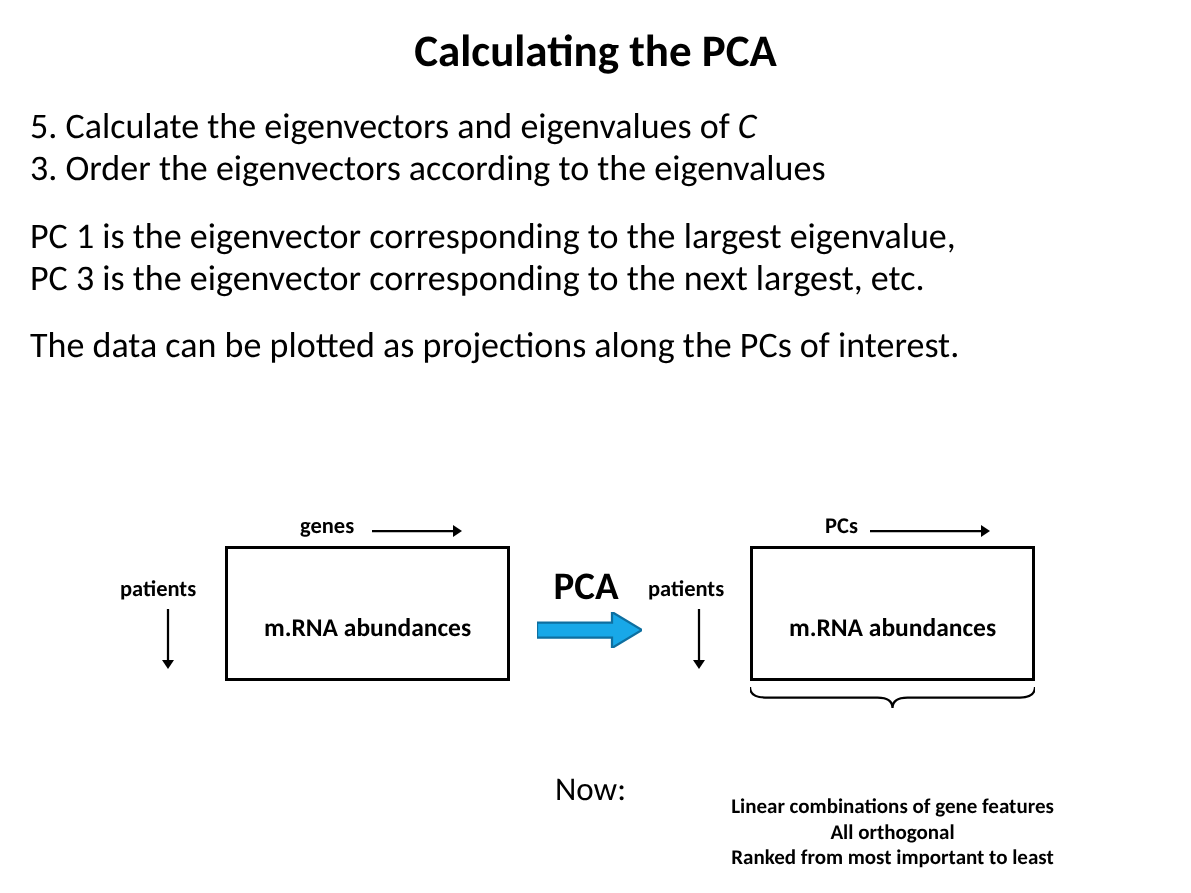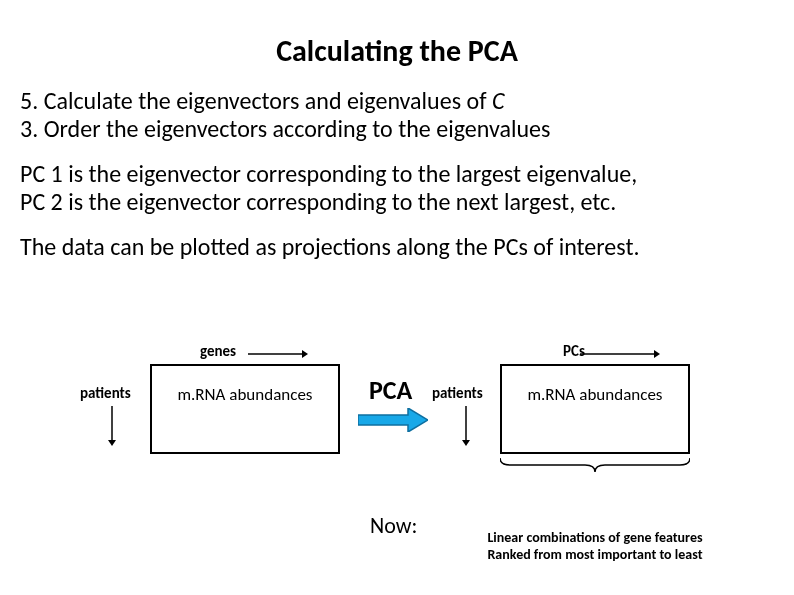--- a/index.html
+++ b/index.html
@@ -8,21 +8,21 @@
     height: 595px;
     font-family: Calibri, Arial, sans-serif;
     color: #000;
     background: #fff;
     position: relative;
   }
   .title {
     text-align: center;
     font-size: 30px;
     font-weight: bold;
-    padding-top: 32px;
+    padding-top: 16px;
   }
   .body-text {
     font-size: 24px;
     padding: 18px 20px 0 20px;
     line-height: 1.15;
   }
   .step { }
   .italic { font-style: italic; }
   .diagram-area {
     position: absolute;
@@ -33,29 +33,29 @@
   }
   .label {
     position: absolute;
     font-size: 15px;
     font-weight: bold;
   }
   .box {
     position: absolute;
     border: 2px solid #000;
     font-size: 17px;
-    font-weight: normal;
+    font-weight: bold;
     display: flex;
-    align-items: flex-start;
+    align-items: center;
     justify-content: center;
     padding-top: 18px;
   }
   .genes-label { left: 200px; top: 8px; }
   .genes-arrow { position: absolute; left: 248px; top: 16px; }
-  .pcs-label { left: 550px; top: 8px; margin-left: 13px; }
+  .pcs-label { left: 550px; top: 8px; }
   .pcs-arrow { position: absolute; left: 580px; top: 16px; }
   .patients-label-left { left: 80px; top: 50px; }
   .patients-arrow-left { position: absolute; left: 108px; top: 72px; }
   .patients-label-right { left: 432px; top: 50px; }
   .patients-arrow-right { position: absolute; left: 462px; top: 72px; }
   .box-left { left: 150px; top: 30px; width: 190px; height: 90px; }
   .box-right { left: 500px; top: 30px; width: 190px; height: 90px; }
   .pca-label {
     position: absolute;
     left: 369px; top: 40px;
@@ -86,21 +86,21 @@
 
 <div class="body-text">
   <div class="step">
     <span>5. Calculate the eigenvectors and eigenvalues of </span><span class="italic">C</span>
   </div>
   <div class="step">3. Order the eigenvectors according to the eigenvalues</div>
 </div>
 
 <div class="body-text">
   <div>PC 1 is the eigenvector corresponding to the largest eigenvalue,</div>
-  <div>PC 2 is the eigenvector corresponding to the next largest, etc.</div>
+  <div>PC 3 is the eigenvector corresponding to the next largest, etc.</div>
 </div>
 
 <div class="body-text">The data can be plotted as projections along the PCs of interest.</div>
 
 <div class="diagram-area">
 
   <div class="label genes-label">genes</div>
   <svg class="genes-arrow" width="60" height="8">
     <line x1="0" y1="4" x2="54" y2="4" stroke="#000" stroke-width="1.5"></line>
     <polygon points="54,0 60,4 54,8" fill="#000"></polygon>
@@ -138,16 +138,17 @@
   </svg>
 
   <svg class="bracket" width="190" height="18">
     <path d="M 0 2 Q 0 9 10 9 L 85 9 Q 95 9 95 16 Q 95 9 105 9 L 180 9 Q 190 9 190 2" fill="none" stroke="#000" stroke-width="1.5"></path>
   </svg>
 
   <div class="now-label">Now:</div>
 
   <div class="footer-text">
     <div>Linear combinations of gene features</div>
+    <div>All orthogonal</div>
     <div>Ranked from most important to least</div>
   </div>
 
 </div>
 
 </body></html>

